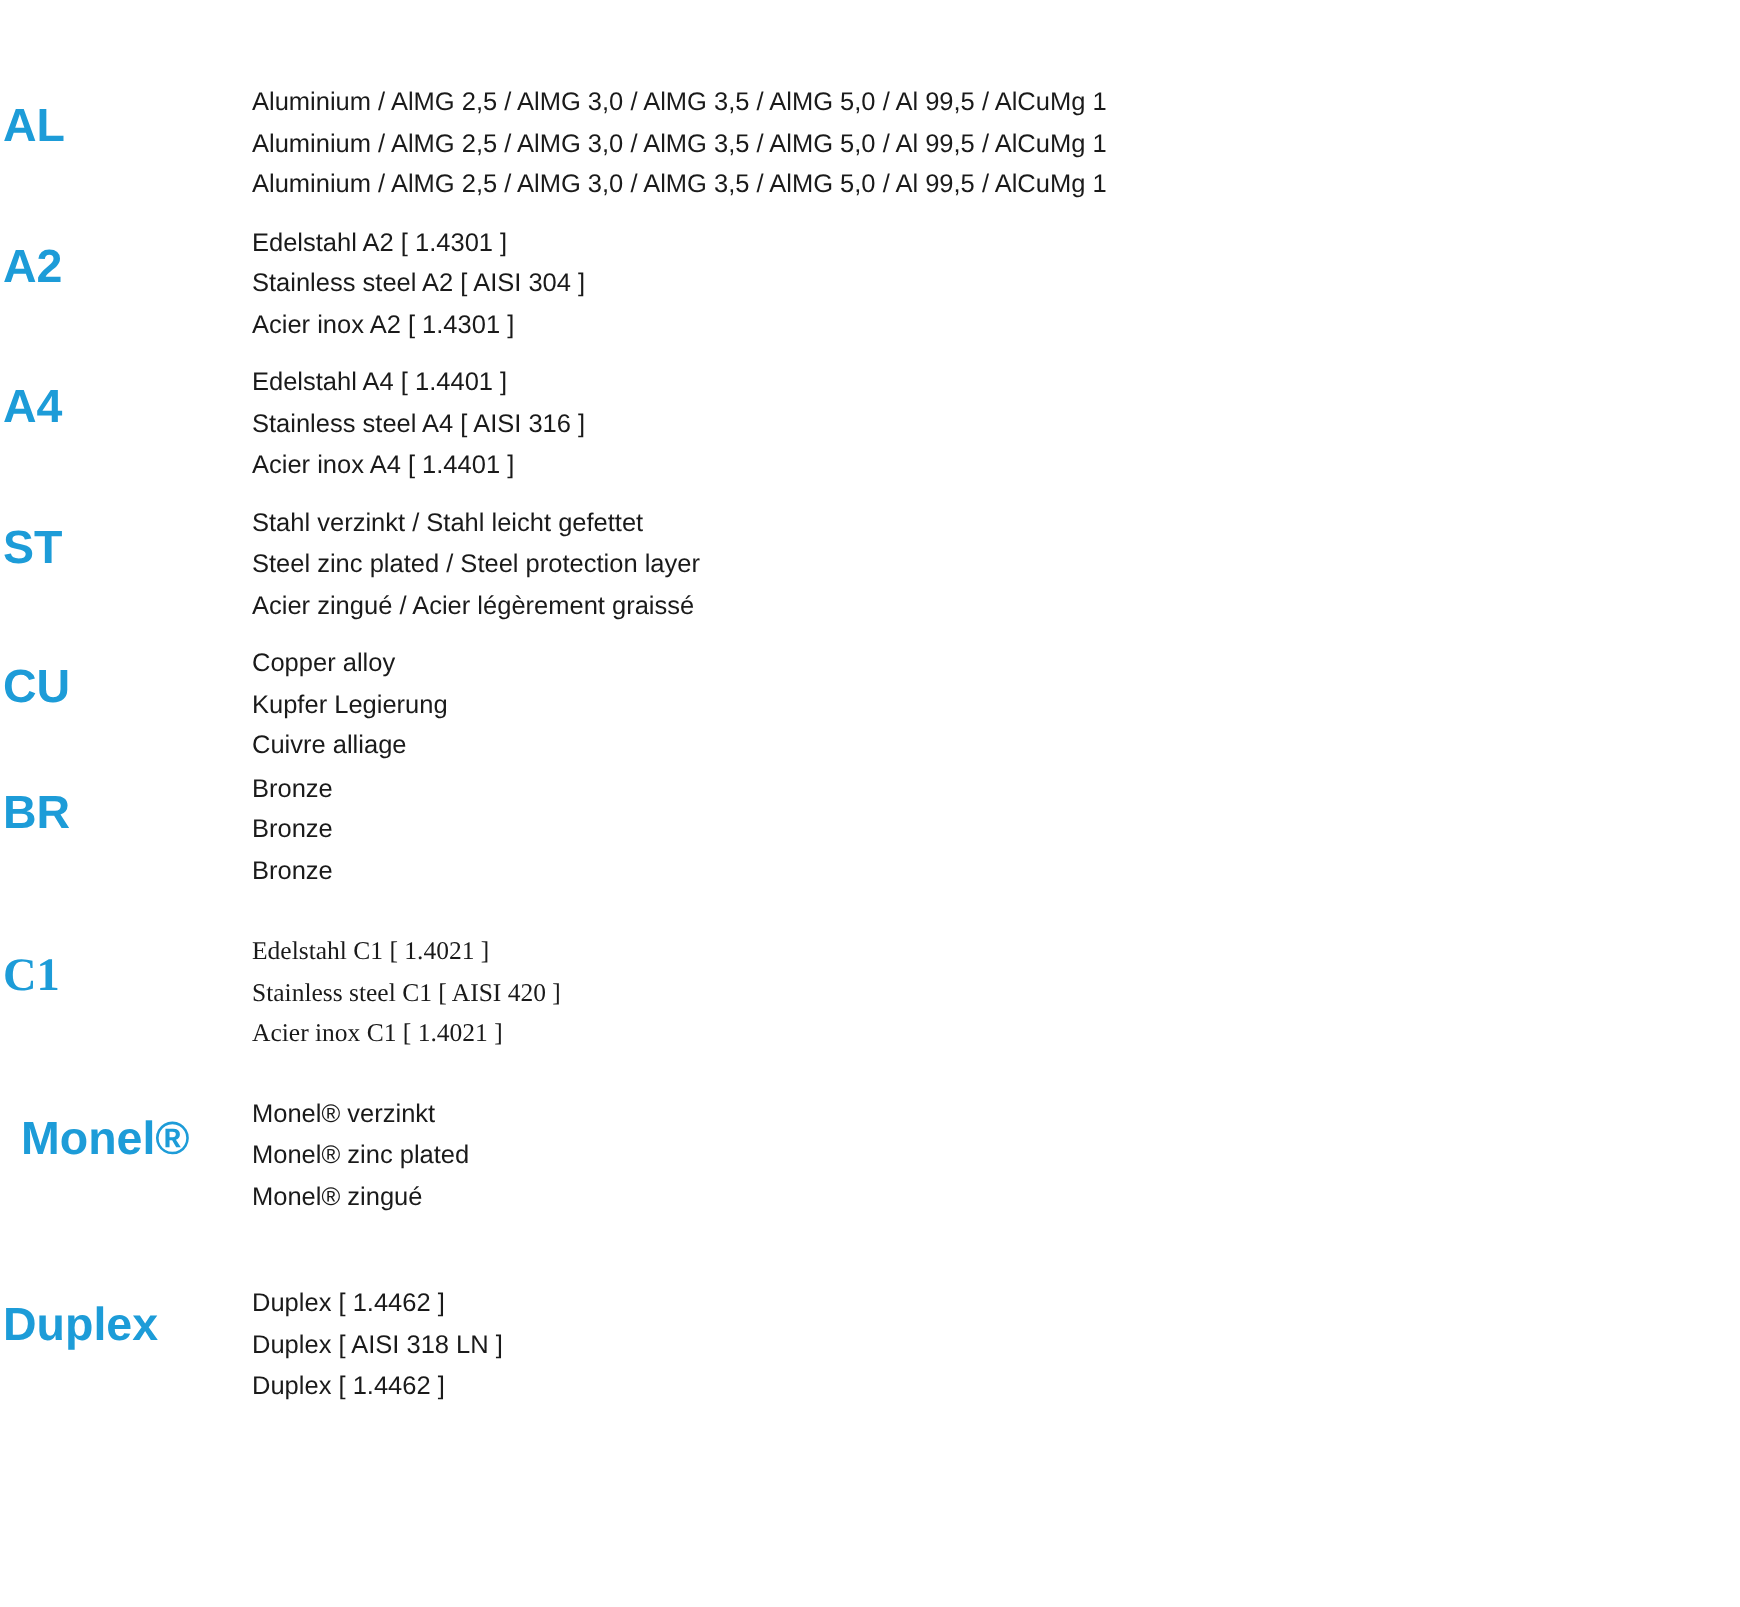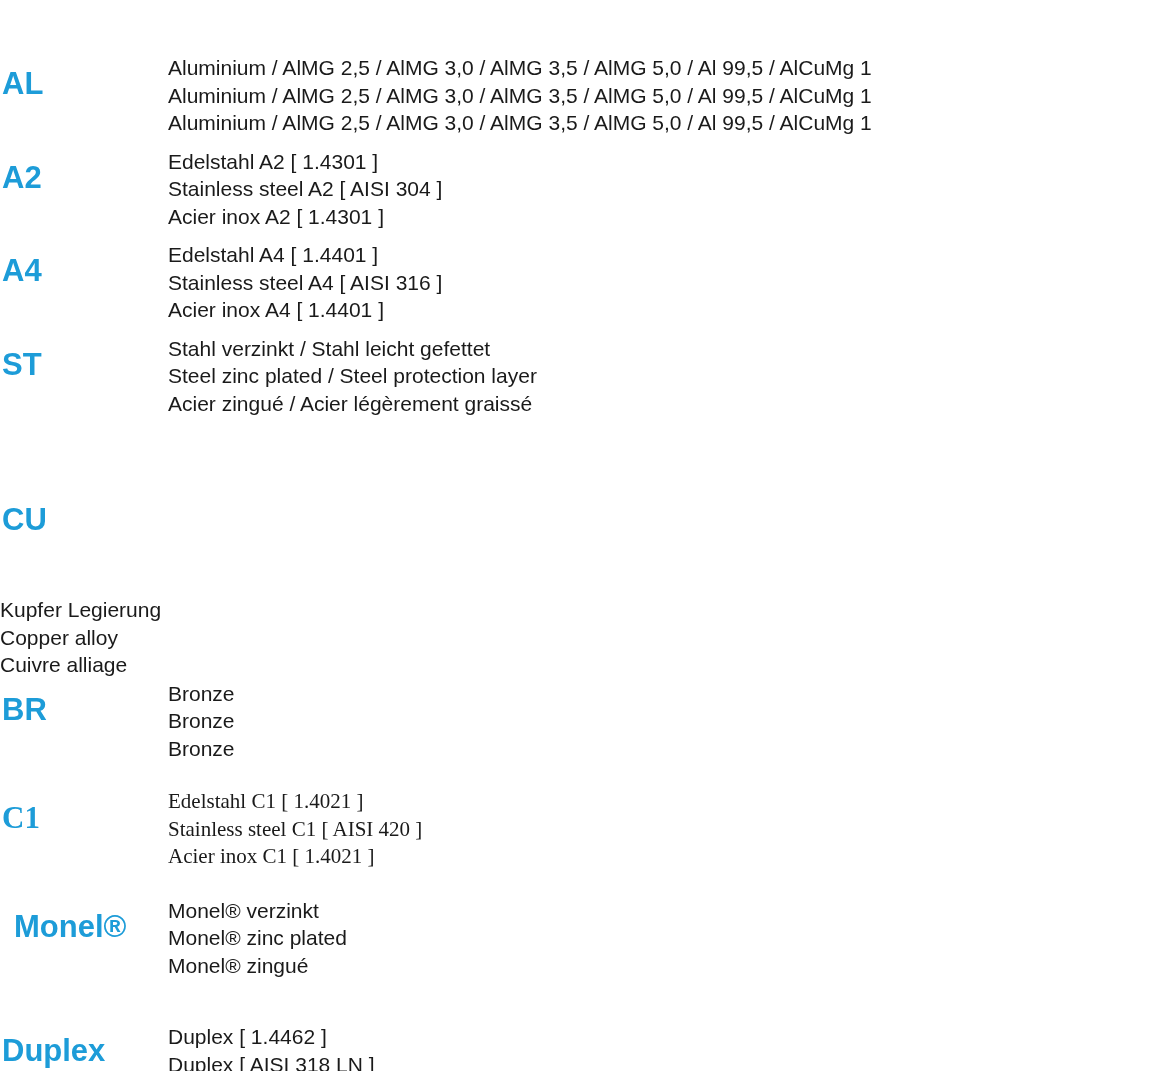--- a/index.html
+++ b/index.html
@@ -40,31 +40,31 @@
     font-size: 31px;
     line-height: 1.0;
     white-space: nowrap;
     text-align: center;
   }
   .desc-cell {
     flex: 1 1 auto;
     box-sizing: border-box;
   }
   .desc-line {
-    font-size: 21px;
+    font-size: 17px;
     line-height: 27.5px;
     color: #1a1a1a;
     white-space: nowrap;
   }
   
   .row-al    { margin-top: 18px; }
   .row-a2    { margin-top: 11px; }
   .row-a4    { margin-top: 11px; }
   .row-st    { margin-top: 11px; }
-  .row-cu    { margin-top: 11px; flex-direction: column; }
+  .row-cu    { margin-top: 11px; }
   .row-br    { margin-top: 1px; }
   .row-c1    { margin-top: 26px; font-family: Liberation Serif, serif; }
   .row-monel { margin-top: 26px; }
   .row-duplex{ margin-top: 44px; }
 
   .row-al .code-cell    { padding-top: 14px; }
   .row-a2 .code-cell    { padding-top: 14px; }
   .row-a4 .code-cell    { padding-top: 14px; }
   .row-st .code-cell    { padding-top: 14px; }
   .row-cu .code-cell    { padding-top: 14px; }
@@ -120,22 +120,22 @@
       <div class="desc-line">Steel zinc plated / Steel protection layer</div>
       <div class="desc-line">Acier zingué / Acier légèrement graissé</div>
     </div>
   </div>
 
   <div class="row row-cu">
     <div class="code-cell">
       <span class="code">CU</span>
     </div>
     <div class="desc-cell">
+      <div class="desc-line">Copper alloy</div>
       <div class="desc-line">Kupfer Legierung</div>
-      <div class="desc-line">Copper alloy</div>
       <div class="desc-line">Cuivre alliage</div>
     </div>
   </div>
 
   <div class="row row-br">
     <div class="code-cell">
       <span class="code">BR</span>
     </div>
     <div class="desc-cell">
       <div class="desc-line">Bronze</div>

